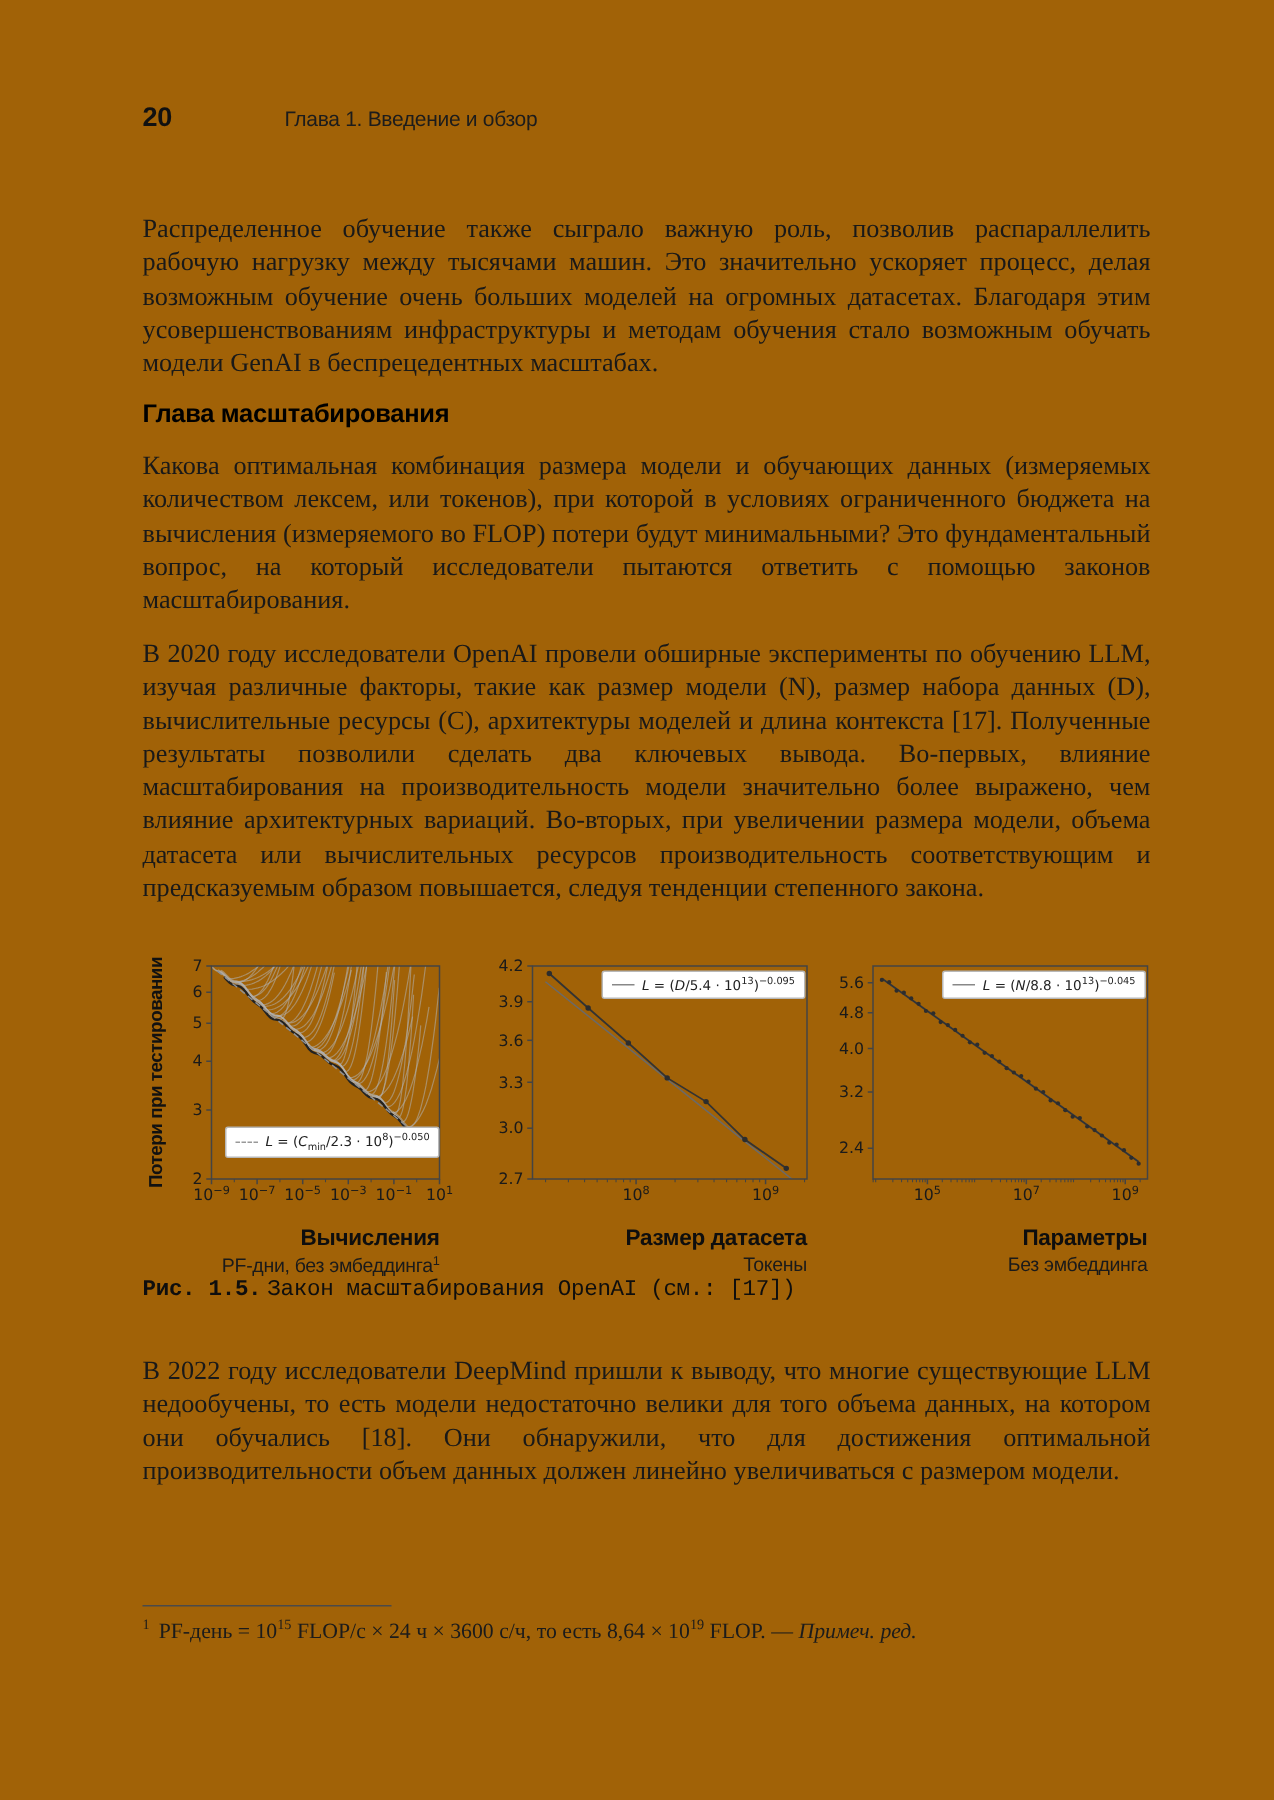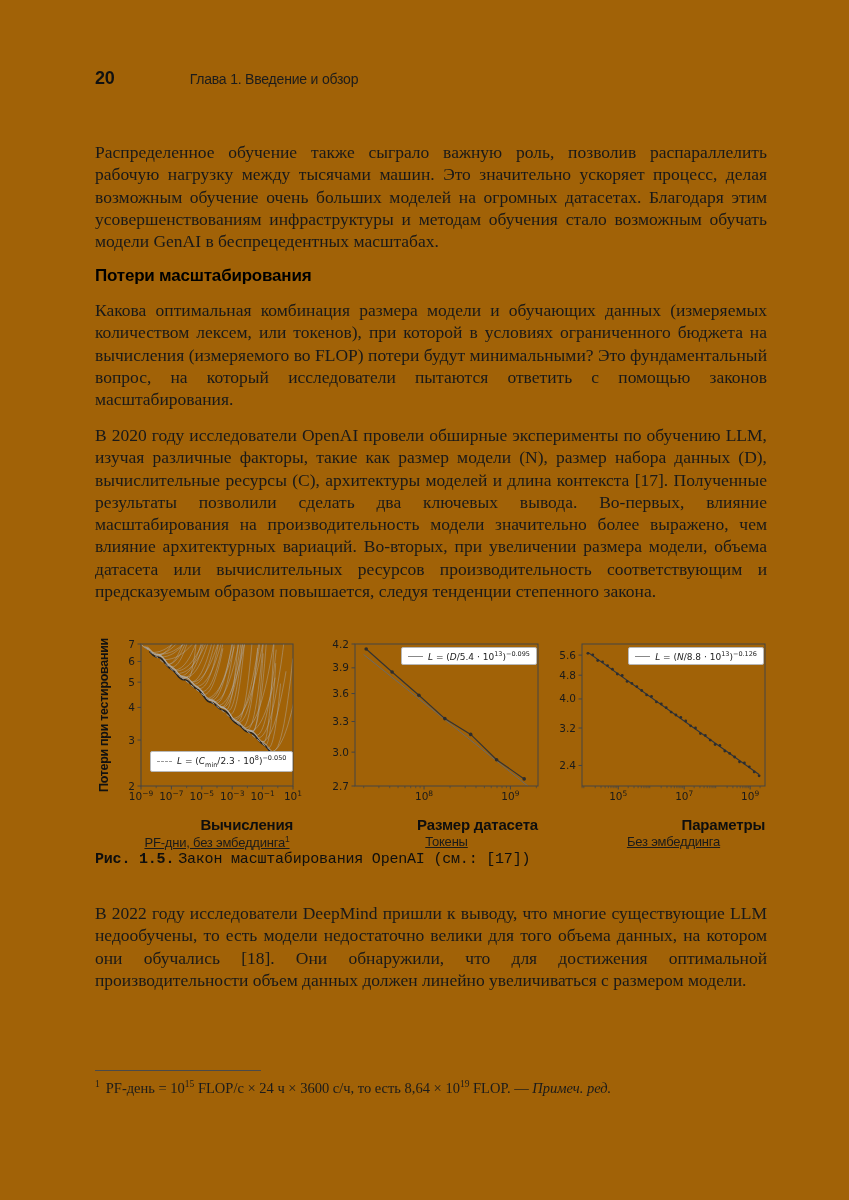--- a/index.html
+++ b/index.html
@@ -11,21 +11,21 @@
   .chapter{font-family:"Liberation Sans",sans-serif;font-size:14px;letter-spacing:-0.2px;color:#1c1c1c;margin-left:43px;padding-left:32px;}
   p.body{margin:0;font-size:17.5px;line-height:22.3px;text-align:justify;}
   .p1{top:141px;} .p2{top:299px;} .p3{top:424px;} .p4{top:902px;}
   .section-heading{top:266px;margin:0;font-family:"Liberation Sans",sans-serif;font-weight:bold;
         font-size:17px;letter-spacing:-0.2px;color:#000;}
   .fig{top:638px;height:212px;display:flex;justify-content:space-between;margin:0;padding:0;}
   .chart-block{position:relative;}
   .chart-title{font-family:"Liberation Sans",sans-serif;font-weight:bold;font-size:15px;
         letter-spacing:-0.2px;text-align:right;color:#0e0e0e;margin-top:0;}
   .chart-subtitle{font-family:"Liberation Sans",sans-serif;font-size:13px;letter-spacing:-0.2px;
-        text-align:center;color:#1a1a1a;margin-top:1px;text-decoration:underline;}
+        text-align:right;color:#1a1a1a;margin-top:1px;}
   .chart-subtitle sup{font-size:8.5px;}
   .t-b1{margin-left:46px;width:152px;}
   .t-b23{margin-left:27px;width:183px;}
   .legend{position:absolute;display:flex;align-items:center;gap:5px;border:1px solid #b8b8b8;
         border-radius:2px;background:#fff;padding:2px 6px;white-space:nowrap;
         font-family:"DejaVu Sans",sans-serif;font-size:9px;color:#222;}
   .legend sub,.legend sup{font-size:6.5px;}
   .sample{width:15px;height:0;display:inline-block;}
   .sample.dashed{border-top:1.2px dashed #999;}
   .sample.solid{border-top:1.3px solid #888;}
@@ -45,21 +45,21 @@
 
 <div class="page">
 
   <header class="abs running-head">
     <span class="page-num">20</span>
     <span class="chapter">Глава 1. Введение и обзор</span>
   </header>
 
   <p class="abs body p1">Распределенное обучение также сыграло важную роль, позволив распараллелить рабочую нагрузку между тысячами машин. Это значительно ускоряет процесс, делая возможным обучение очень больших моделей на огромных датасетах. Благодаря этим усовершенствованиям инфраструктуры и методам обучения стало возможным обучать модели GenAI в беспрецедентных масштабах.</p>
 
-  <h2 class="abs section-heading">Потери масштабирования</h2>
+  <h2 class="abs section-heading">Глава масштабирования</h2>
 
   <p class="abs body p2">Какова оптимальная комбинация размера модели и обучающих данных (измеряемых количеством лексем, или токенов), при которой в условиях ограниченного бюджета на вычисления (измеряемого во FLOP) потери будут минимальными? Это фундаментальный вопрос, на который исследователи пытаются ответить с помощью законов масштабирования.</p>
 
   <p class="abs body p3">В 2020 году исследователи OpenAI провели обширные эксперименты по обучению LLM, изучая различные факторы, такие как размер модели (N), размер набора данных (D), вычислительные ресурсы (C), архитектуры моделей и длина контекста [17]. Полученные результаты позволили сделать два ключевых вывода. Во-первых, влияние масштабирования на производительность модели значительно более выражено, чем влияние архитектурных вариаций. Во-вторых, при увеличении размера модели, объема датасета или вычислительных ресурсов производительность соответствующим и предсказуемым образом повышается, следуя тенденции степенного закона.</p>
 
   <figure class="abs fig">
 
     <div class="chart-block">
       <svg id="chart0" width="218" height="174" viewBox="0 0 218 174">
           <defs>
@@ -347,21 +347,21 @@
             <line x1="185.23630825107958" y1="148" x2="185.23630825107958" y2="150.2"></line>
             <line x1="187.8471493369742" y1="148" x2="187.8471493369742" y2="150.2"></line>
             <line x1="190.05458402209175" y1="148" x2="190.05458402209175" y2="150.2"></line>
             <line x1="191.9667509224371" y1="148" x2="191.9667509224371" y2="150.2"></line>
             <line x1="193.653401662594" y1="148" x2="193.653401662594" y2="150.2"></line>
             <line x1="205.08801607324483" y1="148" x2="205.08801607324483" y2="150.2"></line>
           </g>
         </svg>
       <div class="legend leg2">
         <span class="sample solid"></span>
-        <span class="legend-text"><i>L</i> = (<i>N</i>/8.8 · 10<sup>13</sup>)<sup>−0.126</sup></span>
+        <span class="legend-text"><i>L</i> = (<i>N</i>/8.8 · 10<sup>13</sup>)<sup>−0.045</sup></span>
       </div>
       <div class="chart-title t-b23">Параметры</div>
       <div class="chart-subtitle t-b23">Без эмбеддинга</div>
     </div>
 
   </figure>
 
   <div class="abs caption">
     <b>Рис. 1.5.</b><span>Закон масштабирования OpenAI (см.: [17])</span>
   </div>

